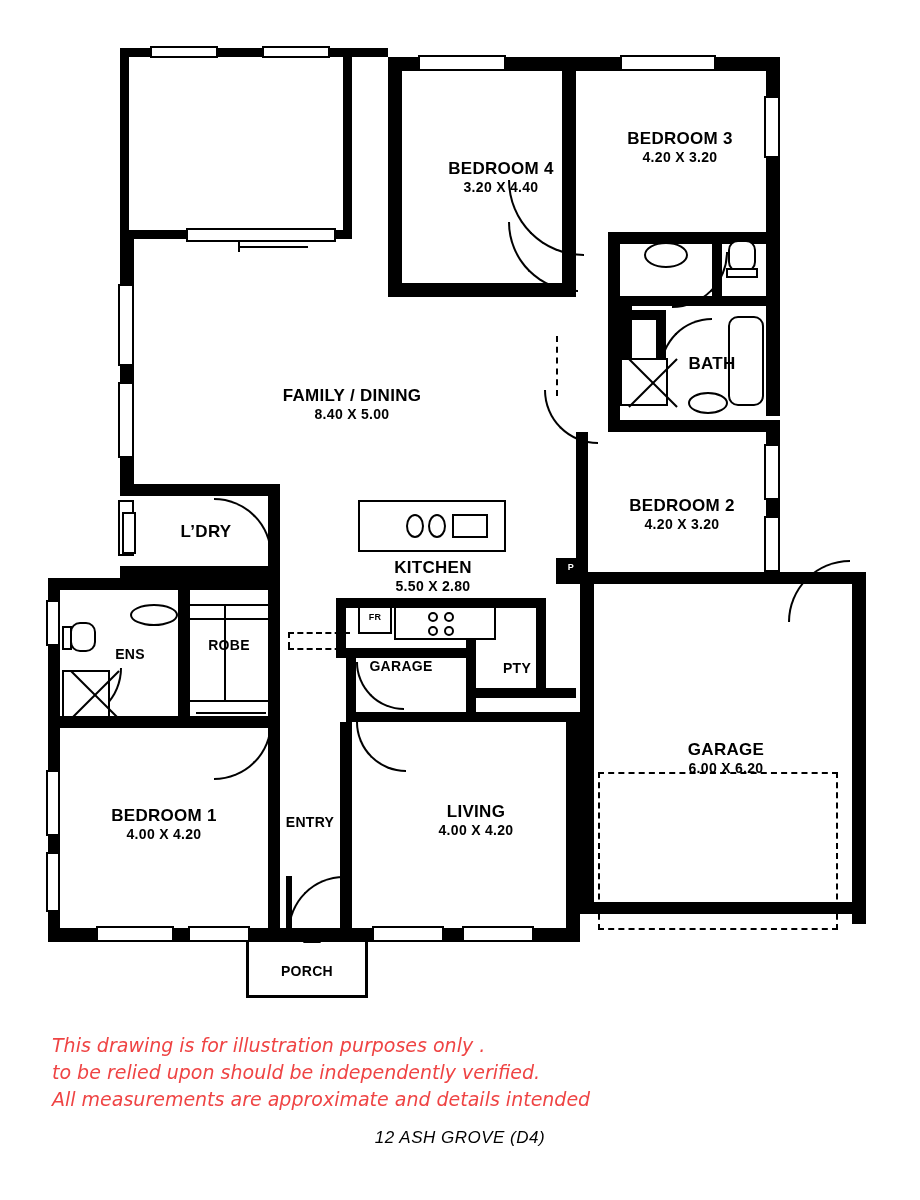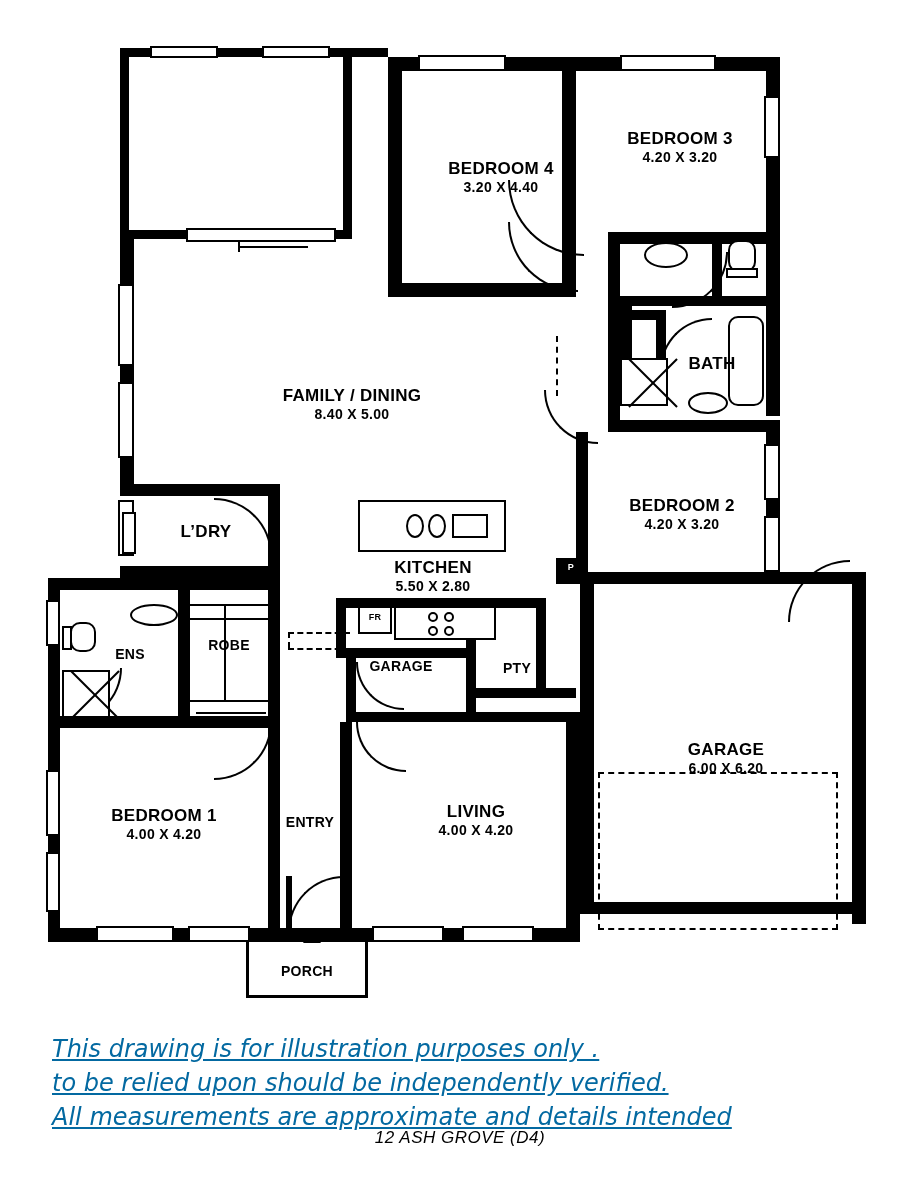--- a/index.html
+++ b/index.html
@@ -88,24 +88,23 @@
     position: absolute;
     background: #000000;
   }
   .footer {
     position: absolute;
     left: 52px;
     top: 1032px;
     width: 700px;
     font-family: "DejaVu Sans", sans-serif;
     font-style: italic;
-    font-size: 24px;
+    font-size: 19px;
     line-height: 1.42;
-    color: #0369a1;
-    text-decoration: underline;
+    color: #ef4444;
   }
   .title {
     position: absolute;
     left: 0;
     top: 1128px;
     width: 920px;
     text-align: center;
     font-size: 17px;
     font-style: italic;
     font-weight: normal;

